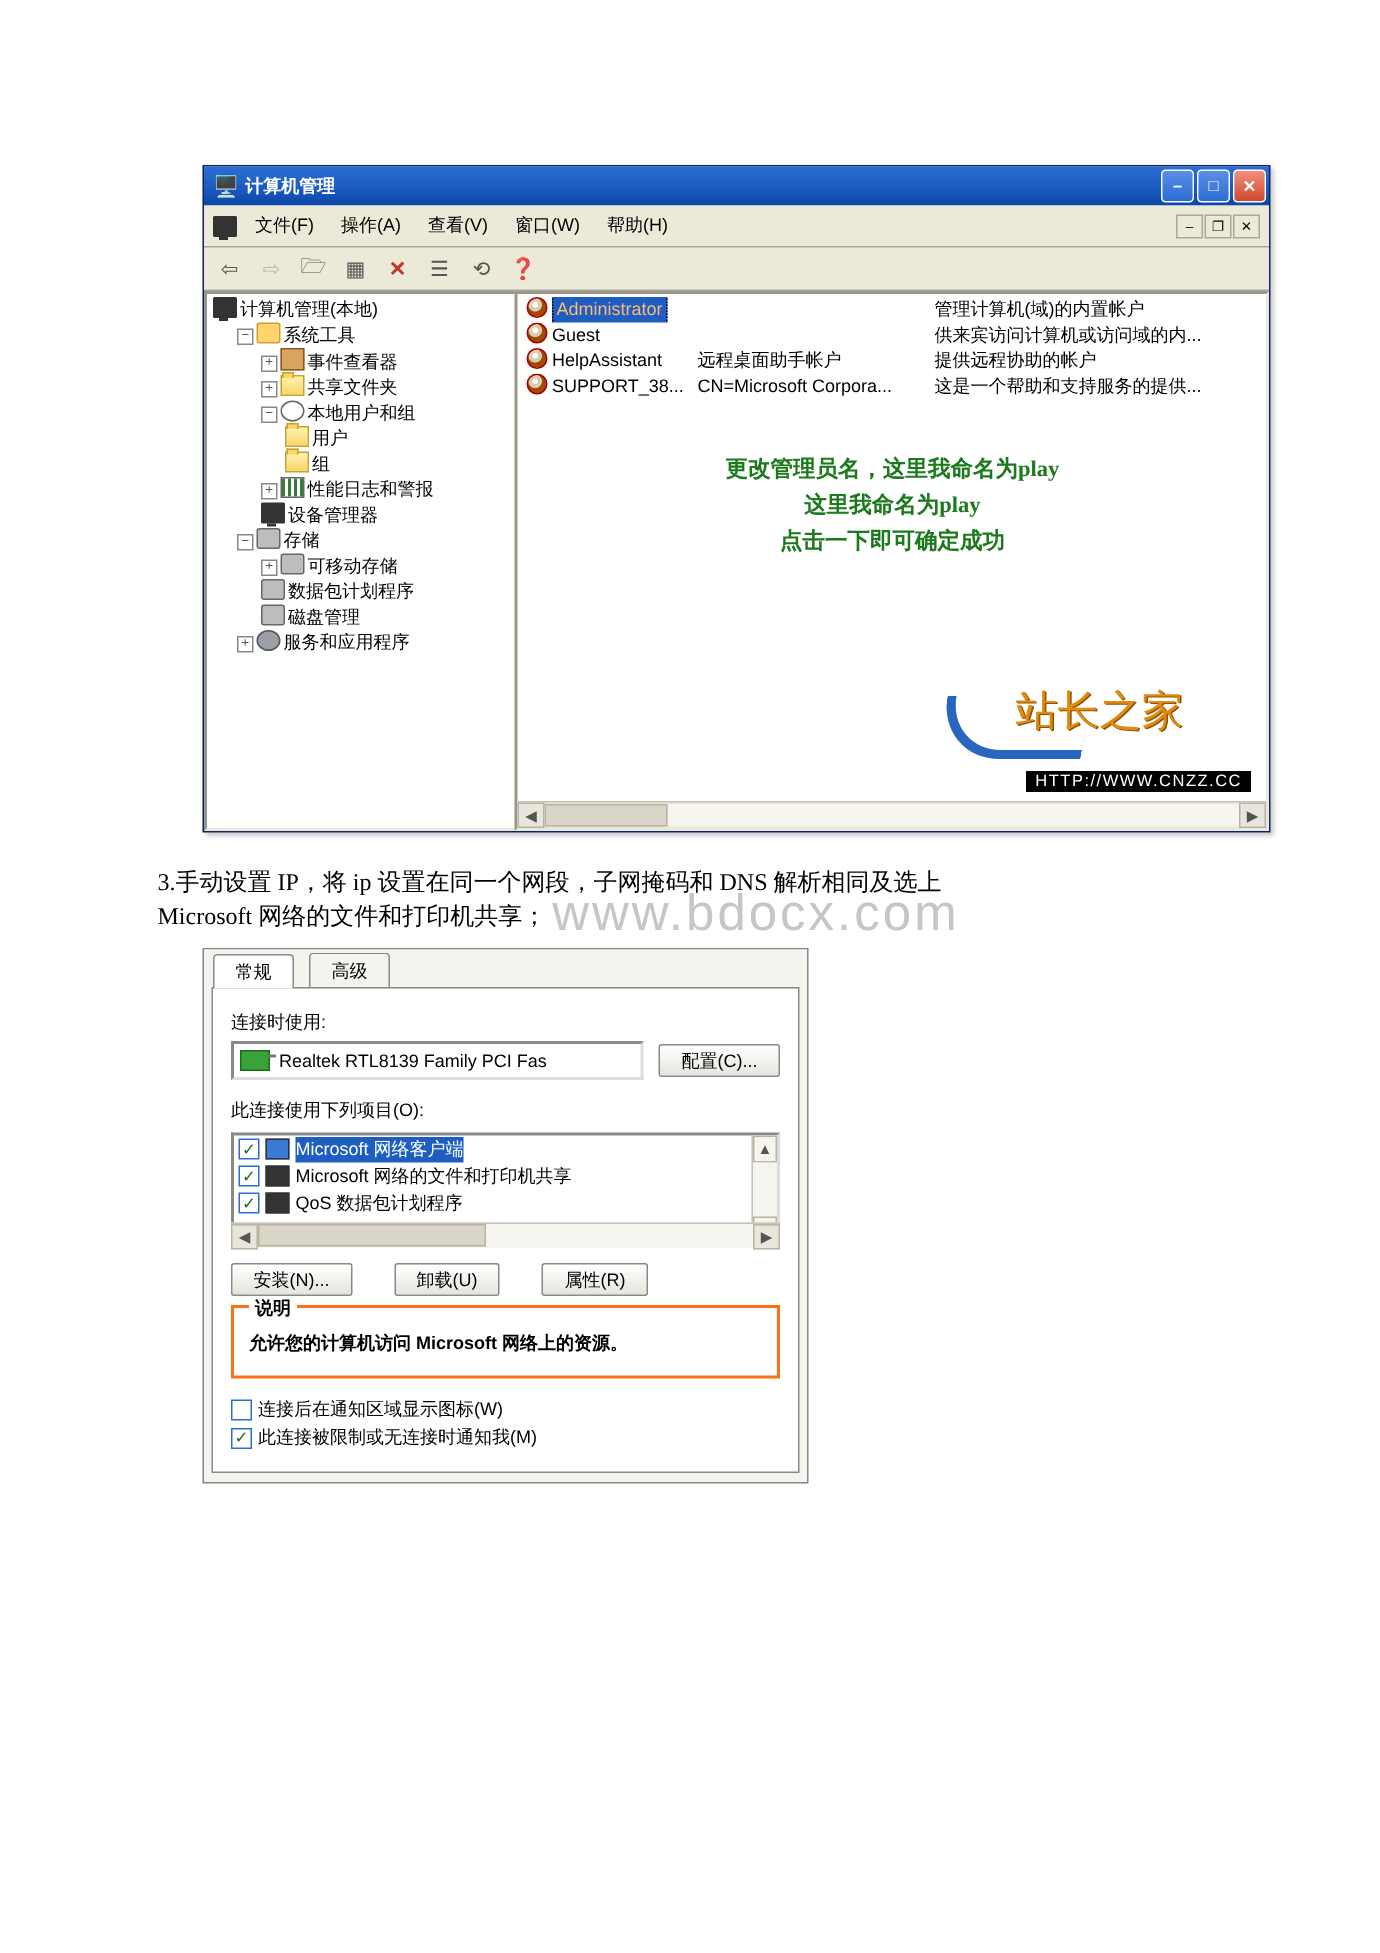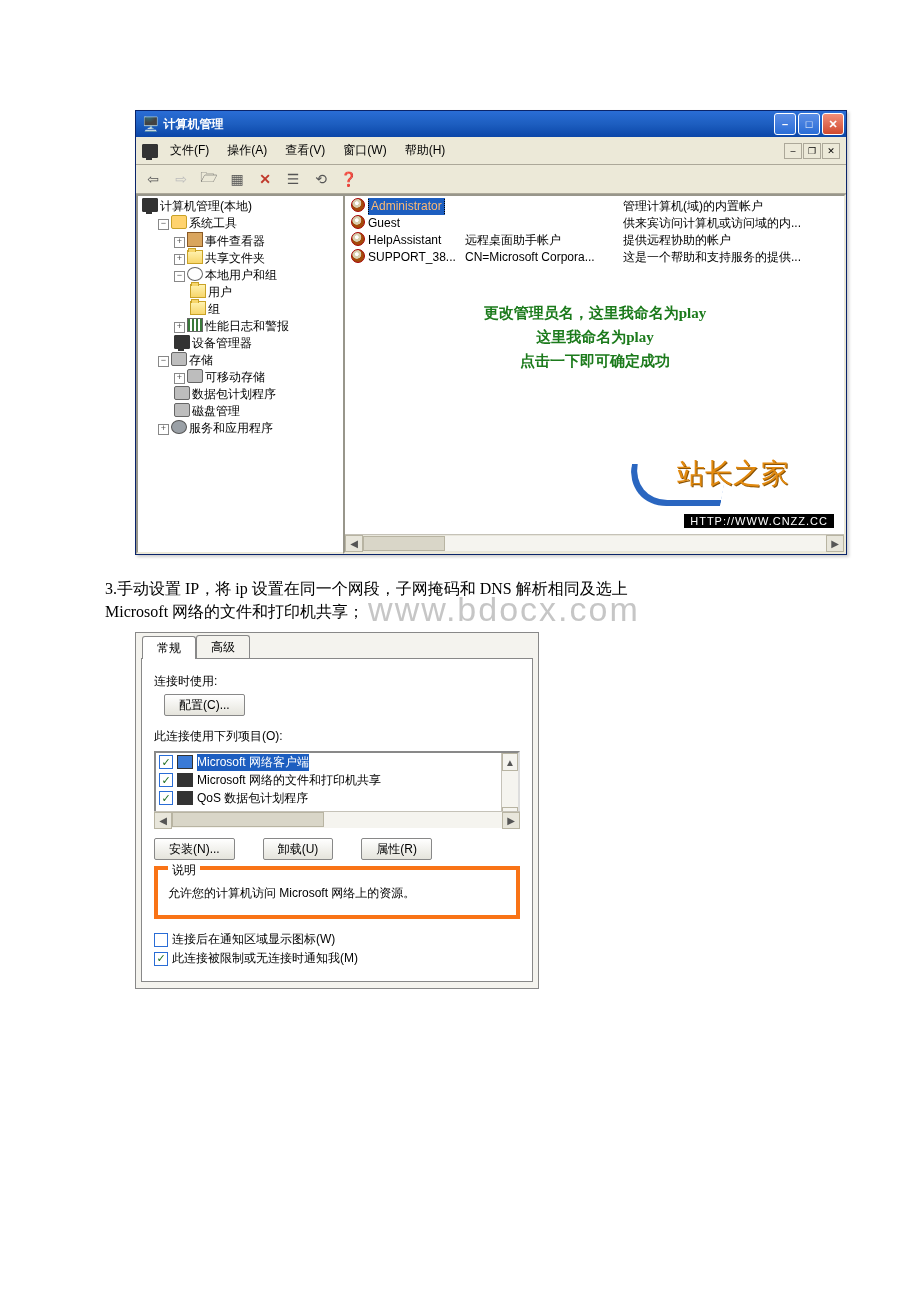--- a/index.html
+++ b/index.html
@@ -129,21 +129,21 @@
   }
   
   .net-dialog{
     width:402px; margin-top:4px;
     border:1px solid #888;background:#f4f3ee;
     font-family:"Tahoma","SimSun",sans-serif;
   }
   .tabs{display:flex;padding:2px 6px 0;background:#f4f3ee;}
   .tab{
     border:1px solid #888;border-bottom:none;padding:3px 14px 2px;
-    background:#f4f3ee;margin-right:0;border-radius:3px 3px 0 0;
+    background:#f4f3ee;margin-right:10px;border-radius:3px 3px 0 0;
     font-size:12px;
   }
   .tab.active{background:#fff;position:relative;top:1px;}
   .tab-body{
     background:#fff;margin:0 5px 6px;border:1px solid #888;padding:14px 12px 14px;
   }
   .fld-row{display:flex;align-items:center;margin:4px 0;}
   .adapter-box{
     flex:1;height:22px;border:2px inset #ddd;background:#fff;display:flex;align-items:center;padding:0 4px;
   }
@@ -165,21 +165,21 @@
   .c-icon.service{background:#333;}
   .comp-selected{background:#1d5ec0;color:#fff;}
   .vsb{width:16px;background:#e8e6db;border-left:1px solid #c5c2b8;display:flex;flex-direction:column;}
   .vsb-btn{height:16px;display:flex;align-items:center;justify-content:center;font-size:10px;color:#555;border:1px solid #b8b4a2;background:#f5f4ef;}
   .vsb-track{flex:1;background:#f5f4ef;}
   .hsb2{height:16px;display:flex;background:#e8e6db;border-top:1px solid #c5c2b8;margin-top:-16px;position:relative;}
   .comp-wrap{display:flex;flex-direction:column;}
   .hsb2 .track{flex:1;background:#f5f4ef;position:relative;}
   .hsb2 .thumb{position:absolute;left:0;top:0;width:150px;height:13px;background:#d9d6c8;border:1px solid #b8b4a2;}
   .btns-row{display:flex;gap:28px;margin:10px 0 6px;}
-  .group-box{border:4px solid #f97316;margin-top:4px;padding:8px 10px 14px;}
+  .group-box{border:2px solid #f97316;margin-top:4px;padding:8px 10px 14px;font-weight:bold;}
   .group-label{position:relative;top:-16px;background:#fff;padding:0 4px;display:inline-block;}
   .desc-txt{margin-top:-10px;line-height:16px;}
   .chk2-row{display:flex;align-items:center;margin-top:12px;}
 </style>
 </head>
 <body>
 
 <div class="page">
 
   <div class="win-window">
@@ -301,20 +301,24 @@
   </div>
 
   <div class="net-dialog">
     <div class="tabs">
       <div class="tab active">常规</div>
       <div class="tab">高级</div>
     </div>
     <div class="tab-body">
       <div>连接时使用:</div>
       <div class="fld-row">
+        <div class="adapter-box">
+          <span class="adapter-icon"></span>
+          <span>Realtek RTL8139 Family PCI Fas</span>
+        </div>
         <div style="width:10px"></div>
         <button class="btn">配置(C)...</button>
       </div>
 
       <div style="margin-top:12px">此连接使用下列项目(O):</div>
 
       <div class="comp-wrap">
         <div class="components-box">
           <div class="components-list">
             <div class="comp-row">

